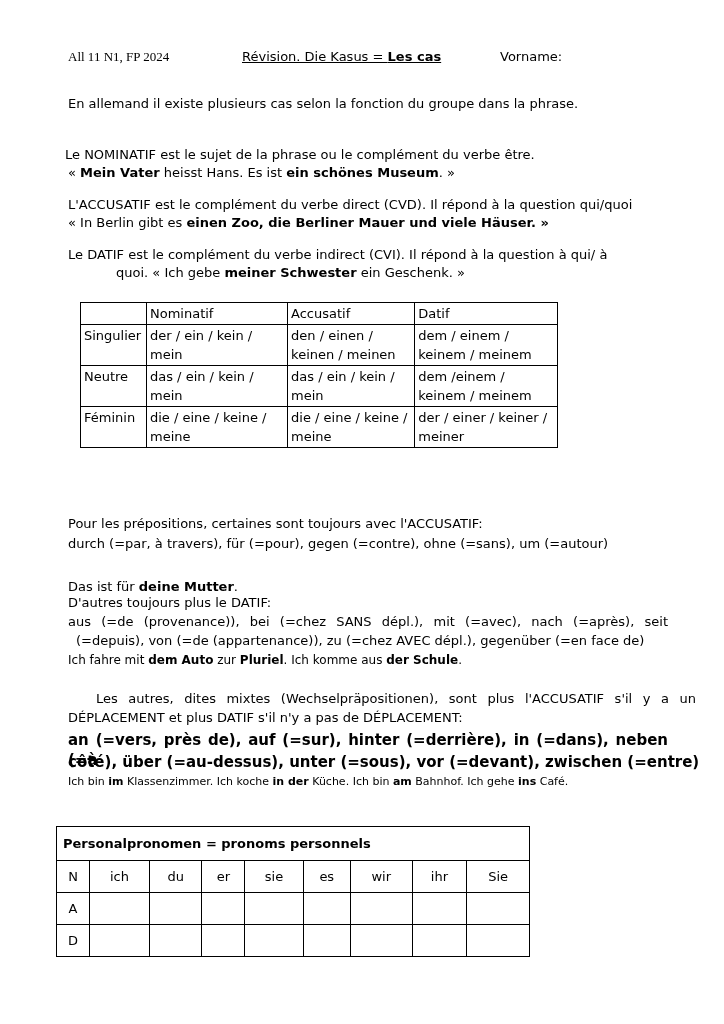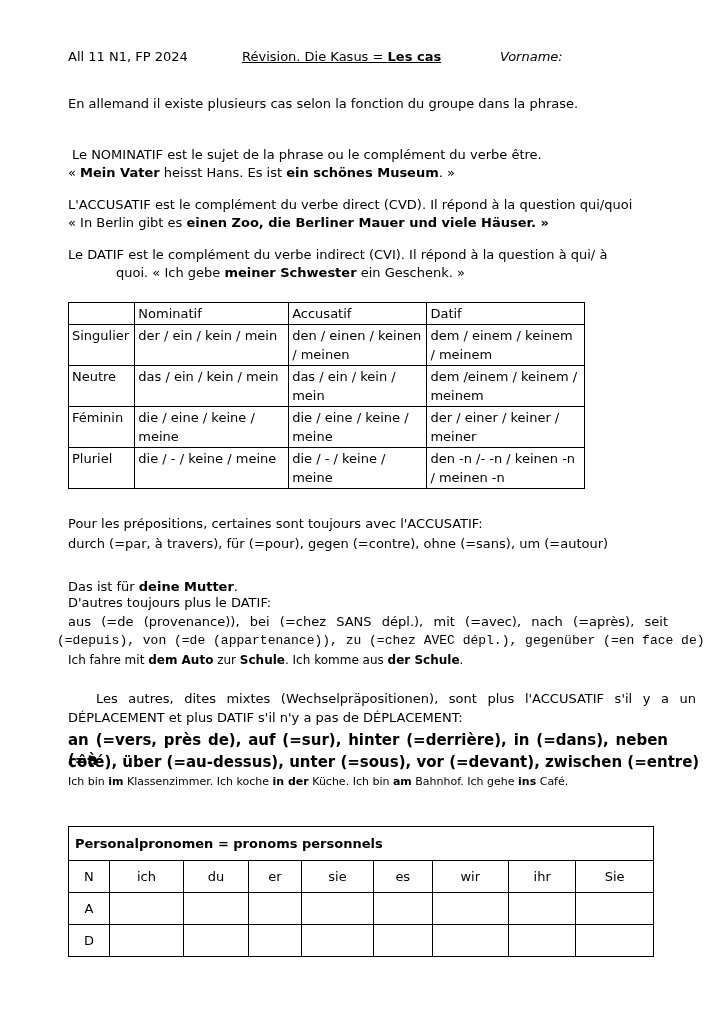--- a/index.html
+++ b/index.html
@@ -11,36 +11,36 @@
   .u { text-decoration:underline; }
   .just { text-align:justify; text-align-last:justify; white-space:normal; }
   table { border-collapse:collapse; }
   td { border:1px solid #000; vertical-align:top; padding:1px 3px; line-height:19px; font-size:13px; }
   .pron td { text-align:center; vertical-align:middle; height:31px; padding:0; }
   .pron td.title { text-align:left; padding-left:6px; font-weight:bold; height:33px; }
 </style>
 </head>
 <body>
 
-<div class="abs line" style="left:68px;top:48px;">All 11 N1, FP 2024</div>
+<div class="abs line" style="left:68px;top:48px;font-family:Liberation Serif, serif;">All 11 N1, FP 2024</div>
 <div class="abs line u" style="left:242px;top:48px;"><span>Révision. Die Kasus = </span><b>Les cas</b></div>
-<div class="abs line" style="left:500px;top:48px;font-style:italic;">Vorname:</div>
+<div class="abs line" style="left:500px;top:48px;">Vorname:</div>
 
 <div class="abs line" style="left:68px;top:95px;text-align:center;">En allemand il existe plusieurs cas selon la fonction du groupe dans la phrase.</div>
 
-<div class="abs line" style="left:72px;top:146px;">Le NOMINATIF est le sujet de la phrase ou le complément du verbe être.</div>
+<div class="abs line" style="left:65px;top:146px;">Le NOMINATIF est le sujet de la phrase ou le complément du verbe être.</div>
 <div class="abs line" style="left:68px;top:164px;"><span>« </span><b>Mein Vater</b><span> heisst Hans. Es ist </span><b>ein schönes Museum</b><span>. »</span></div>
 
 <div class="abs line" style="left:68px;top:196px;">L'ACCUSATIF est le complément du verbe direct (CVD). Il répond à la question qui/quoi</div>
 <div class="abs line" style="left:68px;top:214px;"><span>« In Berlin gibt es </span><b>einen Zoo, die Berliner Mauer und viele Häuser.</b><b> »</b></div>
 
 <div class="abs line" style="left:68px;top:246px;text-align:right;">Le DATIF est le complément du verbe indirect (CVI). Il répond à la question à qui/ à</div>
 <div class="abs line" style="left:68px;top:264px;margin-left:48px;"><span>quoi. « Ich gebe </span><b>meiner Schwester</b><span> ein Geschenk. »</span></div>
 
-<table class="abs" style="left:68px;top:302px;width:517px;">
+<table class="abs" style="left:80px;top:302px;width:478px;">
   <colgroup>
       <col style="width:67px">
       <col style="width:179px">
       <col style="width:160px">
       <col style="width:187px">
     </colgroup>
   <tbody>
       <tr>
     <td></td>
     <td>Nominatif</td>
@@ -58,45 +58,39 @@
     <td>das / ein / kein / mein</td>
     <td>das / ein / kein / mein</td>
     <td>dem /einem / keinem / meinem</td>
   </tr>
   <tr>
     <td>Féminin</td>
     <td>die / eine / keine / meine</td>
     <td>die / eine / keine / meine</td>
     <td>der / einer / keiner / meiner</td>
   </tr>
-  <tr>
-    <td>Pluriel</td>
-    <td>die / - / keine / meine</td>
-    <td>die / - / keine / meine</td>
-    <td>den -n /- -n / keinen -n / meinen -n</td>
-  </tr>
 </tbody>
   </table>
 
 <div class="abs line" style="left:68px;top:515px;">Pour les prépositions, certaines sont toujours avec l'ACCUSATIF:</div>
 <div class="abs line" style="left:68px;top:535px;">durch (=par, à travers), für (=pour), gegen (=contre), ohne (=sans), um (=autour)</div>
 <div class="abs line" style="left:68px;top:554px;margin-top:24px;"><span>Das ist für </span><b>deine Mutter</b><span>.</span></div>
 
 <div class="abs line" style="left:68px;top:594px;">D'autres toujours plus le DATIF:</div>
 <div class="abs line just" style="left:68px;top:613px;width:600px;">aus (=de (provenance)), bei (=chez SANS dépl.), mit (=avec), nach (=après), seit</div>
-<div class="abs line" style="left:57px;top:632px;font-family:Liberation Mono, monospace;">(=depuis), von (=de (appartenance)), zu (=chez AVEC dépl.), gegenüber (=en face de)</div>
-<div class="abs line" style="left:68px;top:651px;font-size:12px;"><span>Ich fahre mit </span><b>dem Auto</b><span> zur </span><b>Schule</b><span>. Ich komme aus </span><b>der Schule</b><span>.</span></div>
+<div class="abs line" style="left:76px;top:632px;">(=depuis), von (=de (appartenance)), zu (=chez AVEC dépl.), gegenüber (=en face de)</div>
+<div class="abs line" style="left:68px;top:651px;font-size:12px;"><span>Ich fahre mit </span><b>dem Auto</b><span> zur </span><b>Pluriel</b><span>. Ich komme aus </span><b>der Schule</b><span>.</span></div>
 
 <div class="abs line just" style="left:68px;top:690px;width:600px;margin-left:28px;">Les autres, dites mixtes (Wechselpräpositionen), sont plus l'ACCUSATIF s'il y a un</div>
 <div class="abs line" style="left:68px;top:709px;">DÉPLACEMENT et plus DATIF s'il n'y a pas de DÉPLACEMENT:</div>
 <div class="abs line just" style="left:68px;top:730px;width:600px;font-size:15px;font-weight:bold;line-height:20px;">an (=vers, près de), auf (=sur), hinter (=derrière), in (=dans), neben (=à</div>
 <div class="abs line" style="left:68px;top:752px;font-size:15px;font-weight:bold;line-height:20px;">côté), über (=au-dessus), unter (=sous), vor (=devant), zwischen (=entre)</div>
 <div class="abs line" style="left:68px;top:773px;font-size:11px;"><span>Ich bin </span><b>im</b><span> Klassenzimmer. Ich koche </span><b>in der</b><span> Küche. Ich bin </span><b>am</b><span> Bahnhof. Ich gehe </span><b>ins</b><span> Café.</span></div>
 
-<table class="abs pron" style="left:68px;top:826px;width:586px;">
+<table class="abs pron" style="left:56px;top:826px;width:474px;">
   <tbody>
       <tr>
     <td class="title" colspan="9">Personalpronomen = pronoms personnels</td>
   </tr>
   <tr>
     <td>N</td>
     <td>ich</td>
     <td>du</td>
     <td>er</td>
     <td>sie</td>

